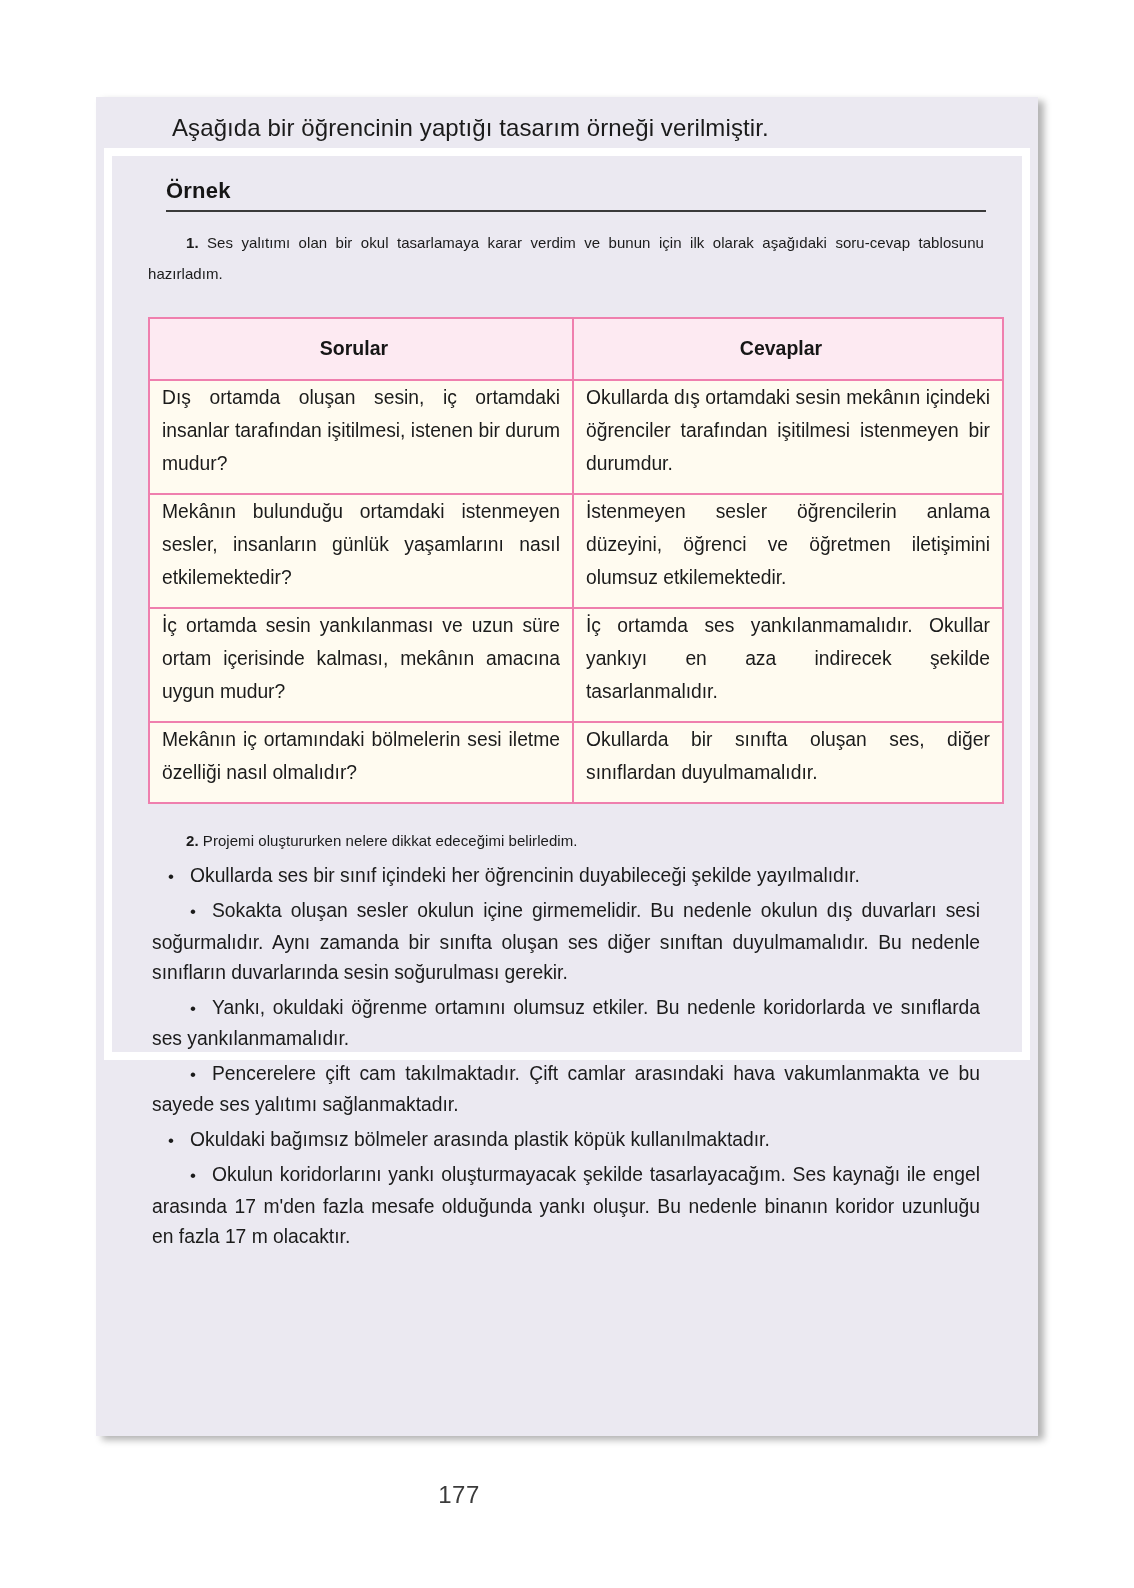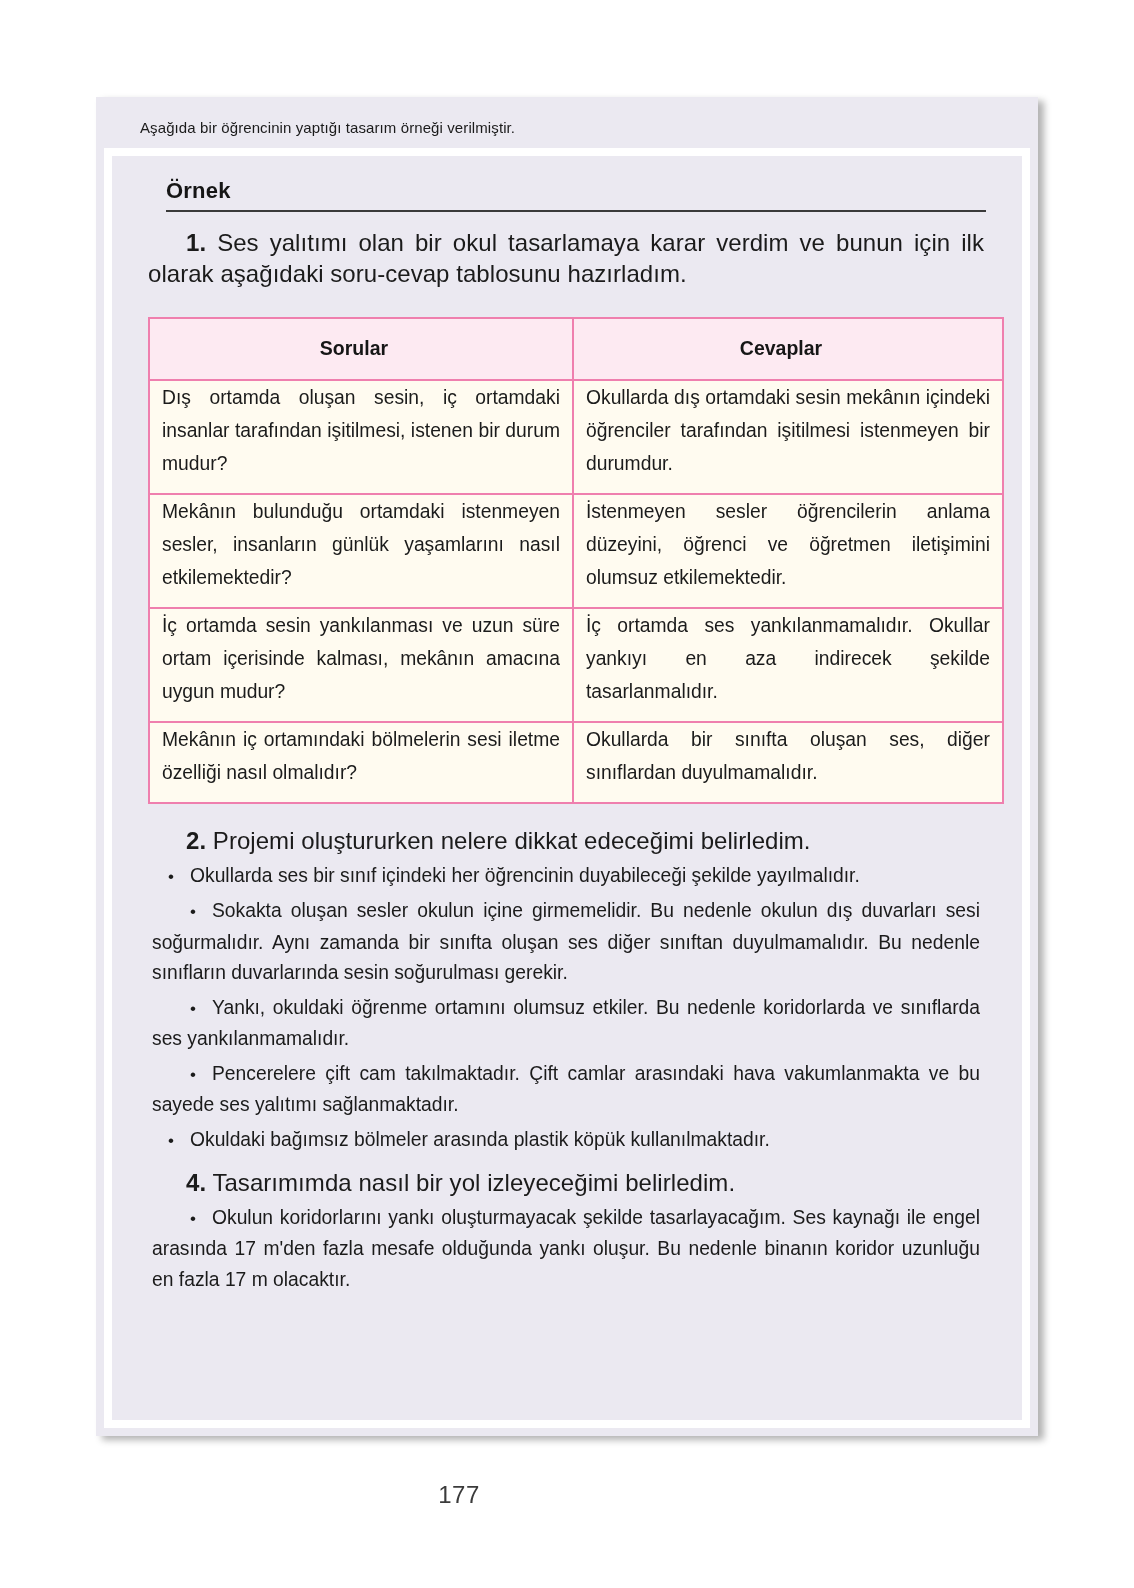--- a/index.html
+++ b/index.html
@@ -23,34 +23,35 @@
     left: 96px;
     top: 97px;
     width: 942px;
     height: 1339px;
     background: #ebe9f1;
     box-shadow: 6px 4px 7px rgba(0,0,0,0.30);
     box-sizing: border-box;
   }
 
   .intro-line {
-    font-size: 15px;
+    font-size: 24px;
     line-height: 26px;
     padding: 18px 0 0 44px;
     color: #1b1b1b;
     letter-spacing: 0.1px;
+    margin-left: 32px;
   }
 
   
   .example-box {
     position: absolute;
     left: 8px;
     top: 51px;
     width: 926px;
-    height: 1280px;
+    height: 912px;
     background: #ebe9f1;
     border: 8px solid #ffffff;
     box-sizing: border-box;
   }
   .example-inner {
     padding: 0 32px 0 32px;
   }
 
   .example-title {
     font-size: 22px;
@@ -60,21 +61,21 @@
     padding: 22px 0 6px 22px;
     color: #161616;
   }
   .title-rule {
     height: 2px;
     background: #3a3a3a;
     margin: 0 4px 0 22px;
   }
 
   .para {
-    font-size: 24px;
+    font-size: 15px;
     line-height: 30.5px;
     text-align: justify;
     margin: 0;
     padding: 16px 6px 0 4px;
     color: #1b1b1b;
     letter-spacing: 0.05px;
   }
   .para.indent { text-indent: 38px; }
   .para .bold { font-weight: bold; }
 
@@ -203,21 +204,20 @@
       <p class="bullet-para"><span class="bl-marker">•</span><span>Sokakta oluşan sesler okulun içine girmemelidir. Bu nedenle okulun dış duvarları sesi soğurmalıdır. Aynı zamanda bir sınıfta oluşan ses diğer sınıftan duyulmamalıdır. Bu nedenle sınıfların duvarlarında sesin soğurulması gerekir.</span></p>
 
       <p class="bullet-para"><span class="bl-marker">•</span><span>Yankı, okuldaki öğrenme ortamını olumsuz etkiler. Bu nedenle koridorlarda ve sınıflarda ses yankılanmamalıdır.</span></p>
 
 
       <p class="bullet-para"><span class="bl-marker">•</span><span>Pencerelere çift cam takılmaktadır. Çift camlar arasındaki hava vakumlanmakta ve bu sayede ses yalıtımı sağlanmaktadır.</span></p>
 
 
       <p class="bullet-para short-bullet"><span class="bl-marker">•</span><span>Okuldaki bağımsız bölmeler arasında plastik köpük kullanılmaktadır.</span></p>
 
-      <p class="para indent numitem"><span class="bold">4.</span> <span>Tasarımımda nasıl bir yol izleyeceğimi belirledim.</span></p>
 
       <p class="bullet-para"><span class="bl-marker">•</span><span>Okulun koridorlarını yankı oluşturmayacak şekilde tasarlayacağım. Ses kaynağı ile engel arasında 17 m'den fazla mesafe olduğunda yankı oluşur. Bu nedenle binanın koridor uzunluğu en fazla 17 m olacaktır.</span></p>
 
     </div>
   </div>
 </div>
 
 <div class="page-number">177</div>
 
 </body></html>

